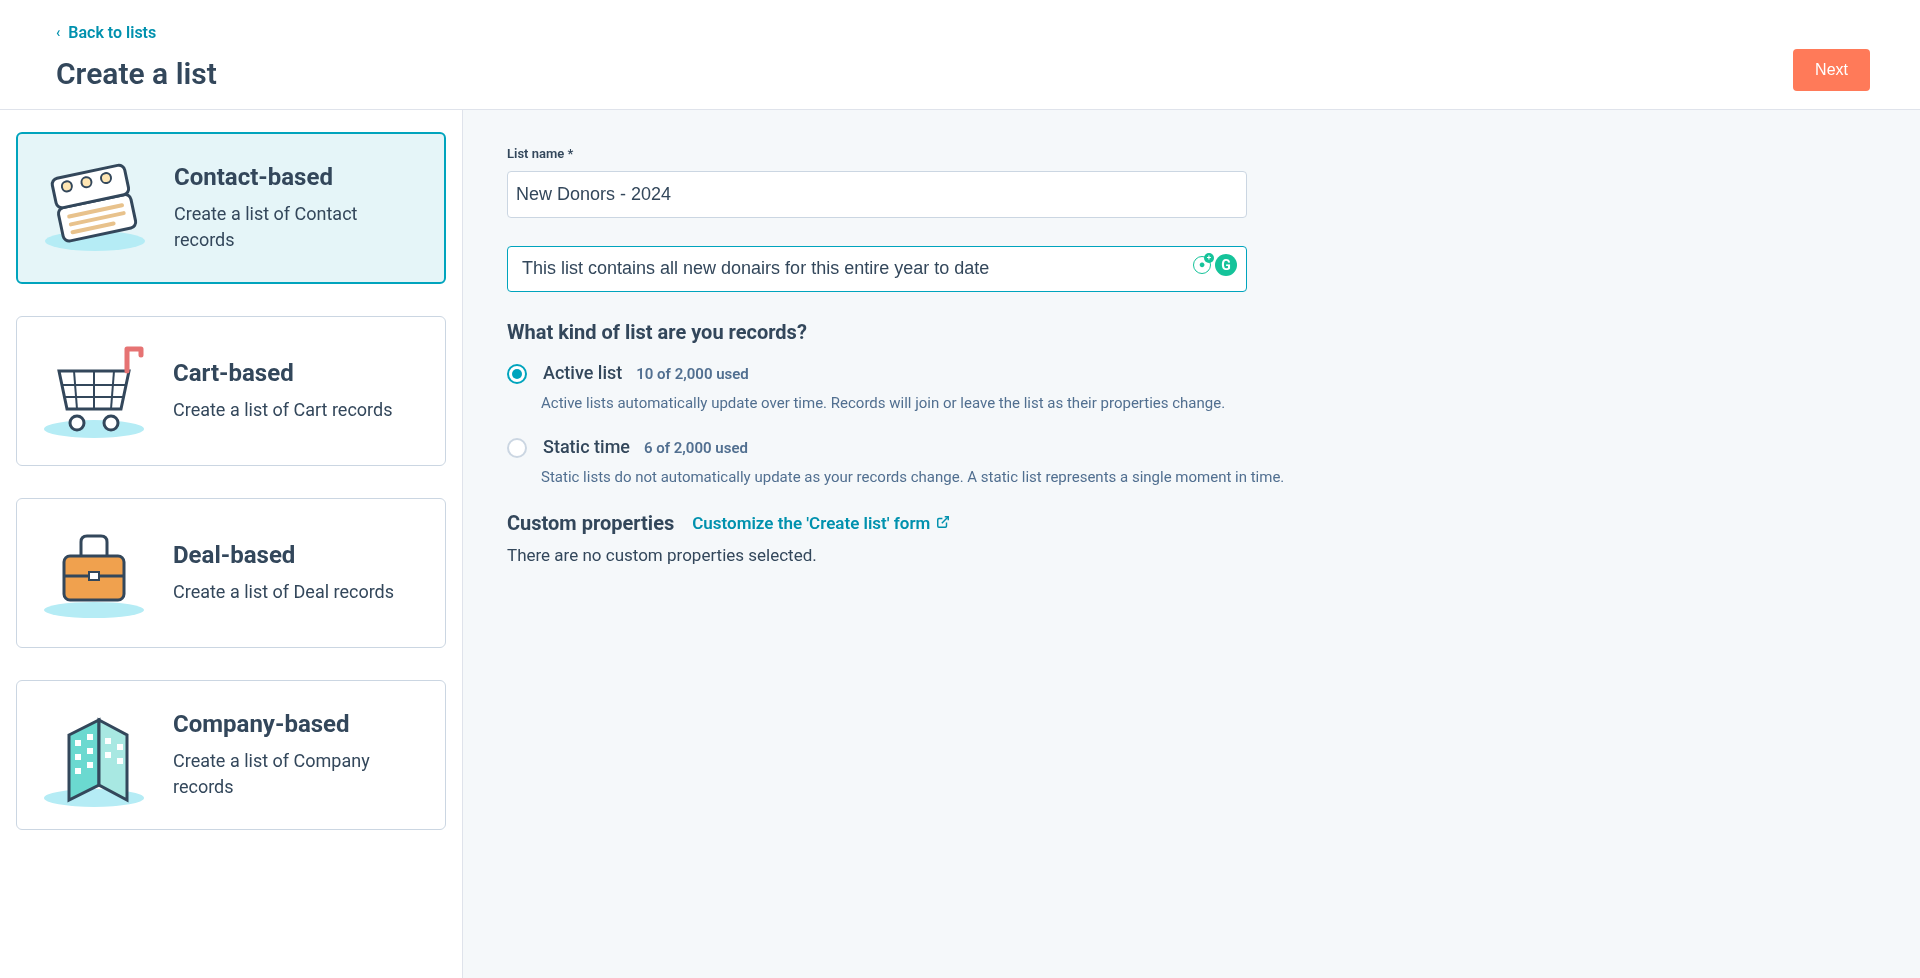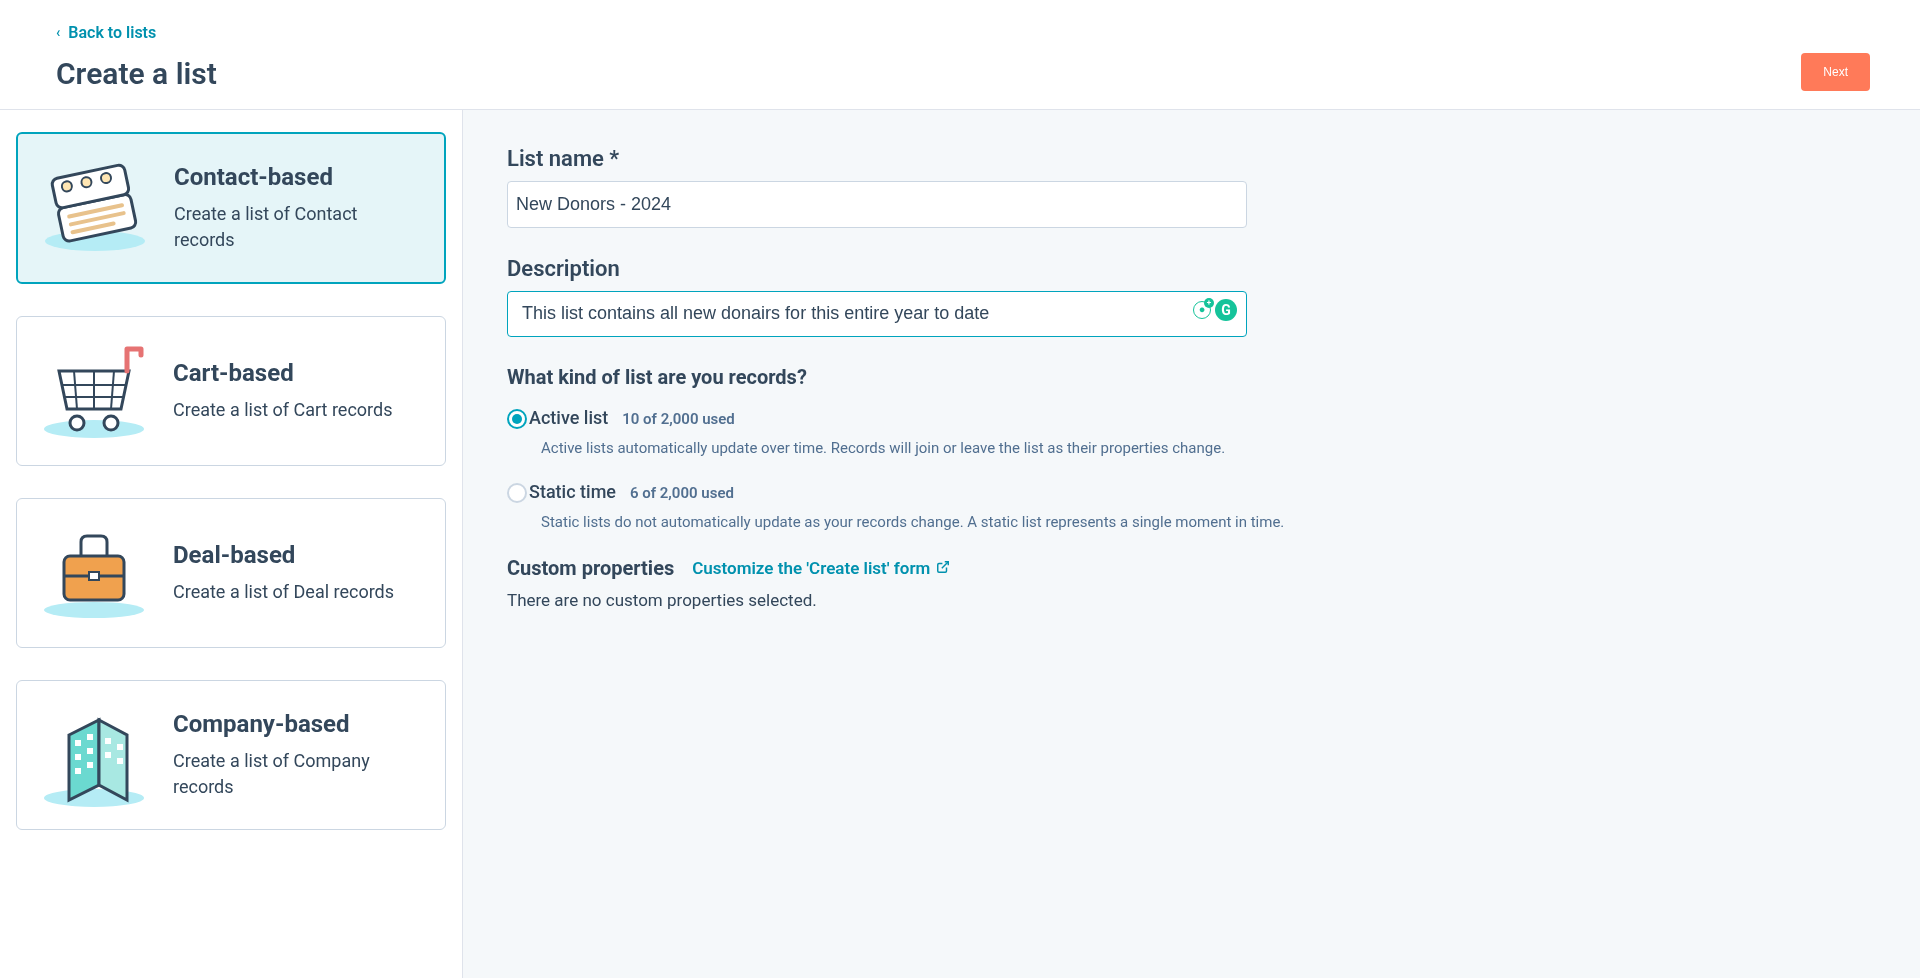--- a/index.html
+++ b/index.html
@@ -1,40 +1,40 @@
 <!DOCTYPE html>
 <html><head>
 <meta charset="utf-8">
 <style>
 * { box-sizing: border-box; margin: 0; padding: 0; }
 body { font-family: -apple-system, BlinkMacSystemFont, "Segoe UI", Roboto, Helvetica, Arial, sans-serif; background: #fff; color: #33475b; width: 1920px; height: 978px; overflow: hidden; }
 .header { padding: 22px 50px 18px 56px; border-bottom: 1px solid #dfe3eb; display: flex; justify-content: space-between; align-items: flex-end; }
 .back-link { color: #0091ae; font-weight: 600; font-size: 16px; display: inline-flex; align-items: center; gap: 8px; cursor: pointer; margin-bottom: 14px; }
 .back-link .chev { font-size: 14px; }
 .page-title { font-size: 30px; font-weight: 600; color: #33475b; }
-.next-btn { background: #ff7a59; color: #fff; border: none; border-radius: 4px; padding: 12px 22px; font-size: 12px; font-weight: 500; cursor: pointer; }
+.next-btn { background: #ff7a59; color: #fff; border: none; border-radius: 4px; padding: 12px 22px; font-size: 16px; font-weight: 500; cursor: pointer; }
 .main { display: flex; height: calc(100% - 110px); }
 .left { width: 463px; border-right: 1px solid #dfe3eb; padding: 22px 16px; overflow-y: auto; background:#fff;}
 .card { border: 1.5px solid #cbd6e2; border-radius: 6px; padding: 24px 22px; display: flex; gap: 24px; align-items: center; margin-bottom: 32px; cursor: pointer; background:#fff;}
 .card.selected { border: 2px solid #00a4bd; background: #e5f5f8; }
 .card .icon-wrap { width: 110px; height: 100px; display:flex; align-items:center; justify-content:center; flex-shrink:0;}
 .card .title { font-size: 24px; font-weight: 700; color: #33475b; margin-bottom: 10px; }
 .card .desc { font-size: 18px; color: #33475b; line-height:1.4;}
 .right { flex: 1; padding: 36px 44px; background: #f5f8fa; overflow-y:auto;}
 .field { margin-bottom: 28px; max-width: 740px;}
-.label { font-size: 22px; font-weight: 600; color: #33475b; margin-bottom: 10px; display:block;}
+.label { font-size: 13px; font-weight: 600; color: #33475b; margin-bottom: 10px; display:block;}
 .input { width: 100%; padding: 12px 8px; font-size: 18px; border: 1px solid #cbd6e2; border-radius: 4px; background:#fff; color:#33475b;}
 .textarea-wrap { position: relative; width:100%; }
 .textarea { width: 100%; padding: 12px 14px; font-size: 18px; border: 1.5px solid #00a4bd; border-radius: 4px; background:#fff; color:#33475b; resize:none; height:46px; line-height:1.2;}
 .grammarly { position:absolute; right:10px; top:8px; display:flex; gap:4px; align-items:center;}
 .g-badge { width:22px; height:22px; border-radius:50%; background:#15c39a; display:flex; align-items:center; justify-content:center; color:#fff; font-weight:700; font-size:14px;}
 .g-ext { width:18px; height:18px; border:1.5px solid #15c39a; border-radius:50%; display:flex; align-items:center; justify-content:center; color:#15c39a; font-size:11px; font-weight:700; position:relative;}
 .g-ext .plus{position:absolute; top:-4px; right:-4px; width:10px; height:10px; background:#15c39a; border-radius:50%; color:#fff; font-size:8px; display:flex; align-items:center; justify-content:center;}
 .section-head { font-size: 20px; font-weight: 700; color:#33475b; margin-bottom: 18px;}
-.radio-row { display:flex; align-items:flex-start; gap:2px; margin-bottom:8px;}
+.radio-row { display:flex; align-items:flex-start; gap:16px; margin-bottom:8px;}
 .radio { width:20px; height:20px; border:2px solid #7fd1de; border-radius:50%; display:flex; align-items:center; justify-content:center; flex-shrink:0; margin-top:2px; cursor:pointer; background:#fff;}
 .radio.checked { border-color:#00a4bd;}
 .radio.checked::after { content:""; width:10px; height:10px; background:#00a4bd; border-radius:50%;}
 .radio.unchecked { border-color:#cbd6e2;}
 .radio-label { font-size:18px; font-weight:500; color:#33475b;}
 .usage { font-size:15px; font-weight:600; color:#516f90; margin-left:10px;}
 .radio-desc { font-size:15px; color:#516f90; margin:6px 0 22px 34px; line-height:1.5;}
 .custom-row { display:flex; align-items:center; gap:18px; margin-top:10px;}
 .custom-title { font-size:20px; font-weight:700; color:#33475b;}
 .customize-link { color:#0091ae; font-weight:600; font-size:17px; cursor:pointer; display:inline-flex; align-items:center; gap:6px;}
@@ -142,21 +142,20 @@
 
   </div>
 
   <div class="right">
     <div class="field">
       <label class="label">List name *</label>
       <input class="input" type="text" value="New Donors - 2024" style="">
     </div>
 
     <div class="field">
-      <label class="label">Description</label>
       <div class="textarea-wrap">
         <input class="textarea" type="text" value="This list contains all new donairs for this entire year to date" style="">
         <div class="grammarly">
           <div class="g-ext">●<span class="plus">+</span></div>
           <div class="g-badge">G</div>
         </div>
       </div>
     </div>
 
     <div class="section-head">What kind of list are you records?</div>

